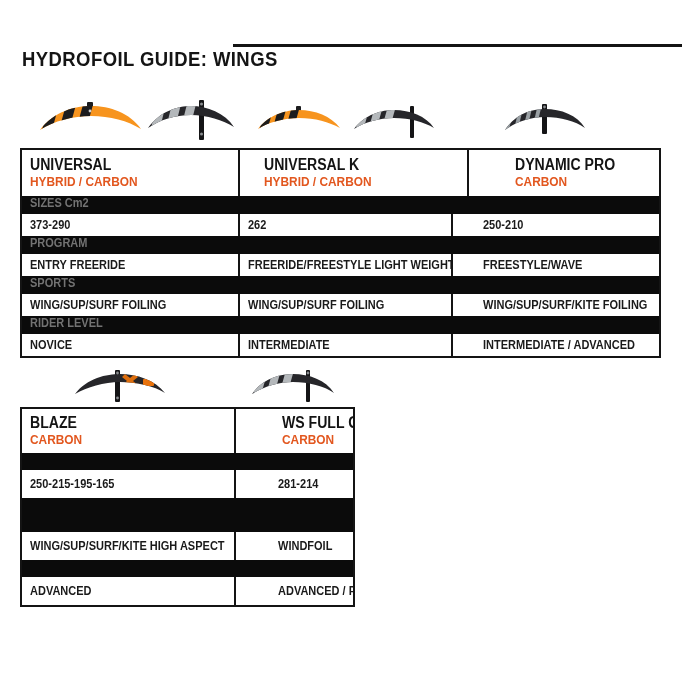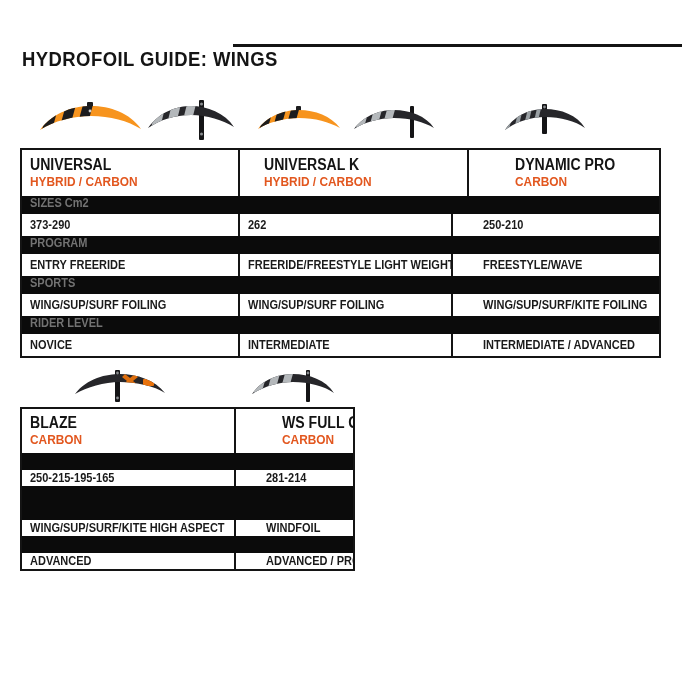--- a/index.html
+++ b/index.html
@@ -26,21 +26,21 @@
   .row .cell:last-child { border-right:none;padding-left:30px; }
   .t1 .c0 { width:218px; } .t1 .c1 { width:213px; } .t1 .c2 { flex:1; }
   .t2 .c0 { width:214px; } .t2 .c1 { flex:1; }
   .head { height:46px;gap:16px; }
   .t2 .head { height:44px; }
   .pname { font-size:16px; font-weight:700; color:#141414; line-height:1.15; }
   .psub  { font-size:13.5px; font-weight:700; color:#e2571f; line-height:1.15; }
   .band { height:18px; background:#0b0b0b; color:#737373; font-size:12.5px; font-weight:700; display:flex; padding-left:8px; }
   .t2 .band { height:17px; }
   .vals { height:22px; }
-  .t2 .vals { height:16px; }
+  .t2 .vals { height:28px;gap:12px; }
   .vals .cell { justify-content:center; }
   .vals span { font-size:12.5px; font-weight:700; color:#1a1a1a; }
 </style>
 </head>
 <body>
 
 <div class="page">
 
   <div class="page-title"><span class="cond">HYDROFOIL GUIDE: WINGS</span></div>
   <div class="header-rule"></div>

